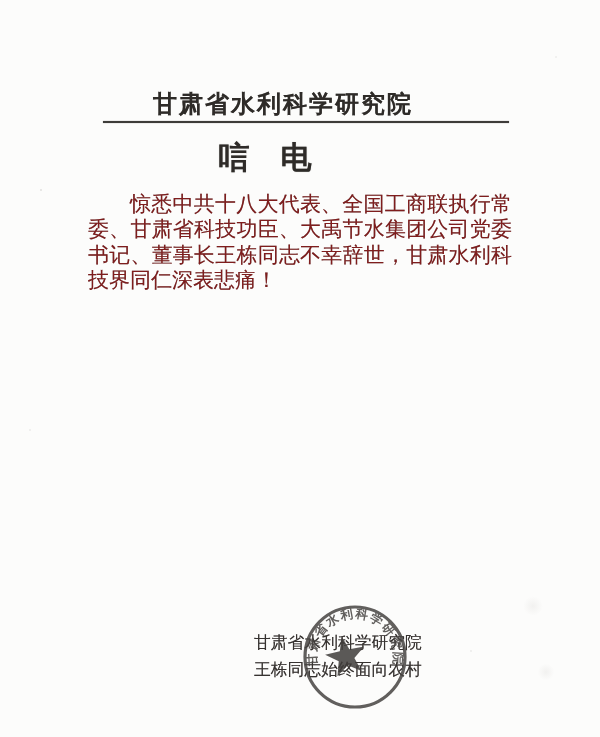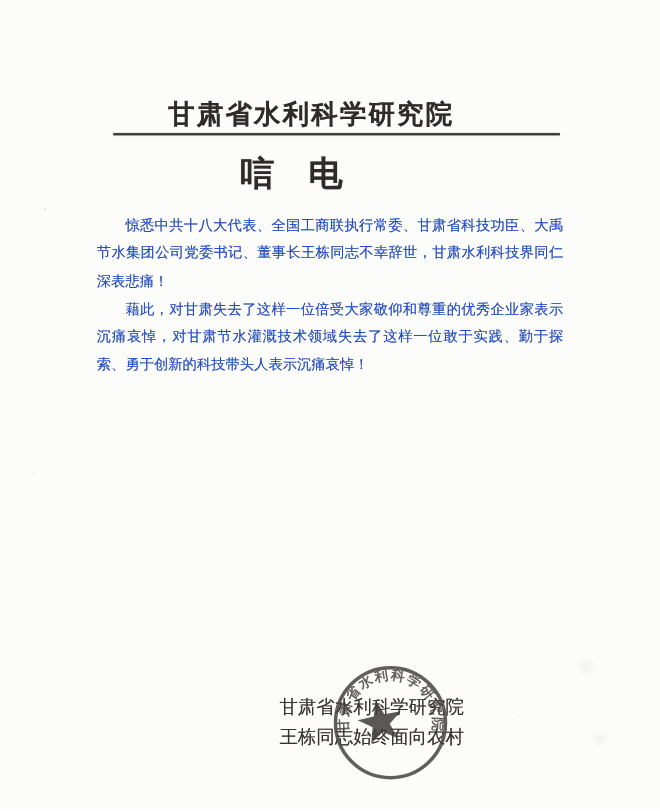--- a/index.html
+++ b/index.html
@@ -52,24 +52,24 @@
     text-align: center;
     transform: translateX(-35px);
     font-size: 31px;
     font-weight: bold;
     color: #2e2b28;
     text-shadow: 0 0 .7px rgba(46,43,40,.55);
     white-space: nowrap;
   }
   .body-text {
     position: absolute; top: 192px; left: 88px; width: 424px;
-    font-size: 13px;
+    font-size: 21px;
     line-height: 25.3px;
     text-align: justify;
-    color: #1d4ed8;
+    color: #7f1d1d;
     text-shadow: 0 0 .6px rgba(54,50,48,.5);
   }
   .body-text p { margin: 0; text-indent: 2em; }
   .signature {
     position: absolute; top: 630px; left: 254px;
     font-size: 16.8px;
     line-height: 26.5px;
     color: #363230;
     text-shadow: 0 0 .6px rgba(54,50,48,.5);
     white-space: nowrap;
@@ -91,21 +91,20 @@
 <div class="page">
 
   <div class="org">甘肃省水利科学研究院</div>
 
   <div class="divider"></div>
 
   <div class="title">唁　电</div>
 
   <div class="body-text">
     <p>惊悉中共十八大代表、全国工商联执行常委、甘肃省科技功臣、大禹节水集团公司党委书记、董事长王栋同志不幸辞世，甘肃水利科技界同仁深表悲痛！</p>
-    <p>藉此，对甘肃失去了这样一位倍受大家敬仰和尊重的优秀企业家表示沉痛哀悼，对甘肃节水灌溉技术领域失去了这样一位敢于实践、勤于探索、勇于创新的科技带头人表示沉痛哀悼！</p>
   </div>
 
   <div class="signature">
     <div>甘肃省水利科学研究院</div>
     <div>王栋同志始终面向农村</div>
   </div>
 
   <svg class="seal" viewBox="-57 -57 114 114" xmlns="http://www.w3.org/2000/svg">
     <circle cx="0" cy="0" r="50" fill="none" stroke="#474442" stroke-width="3.2"></circle>
     <path id="sealArc" d="M -36.6 13.3 A 39 39 0 1 1 36.6 13.3" fill="none"></path>

